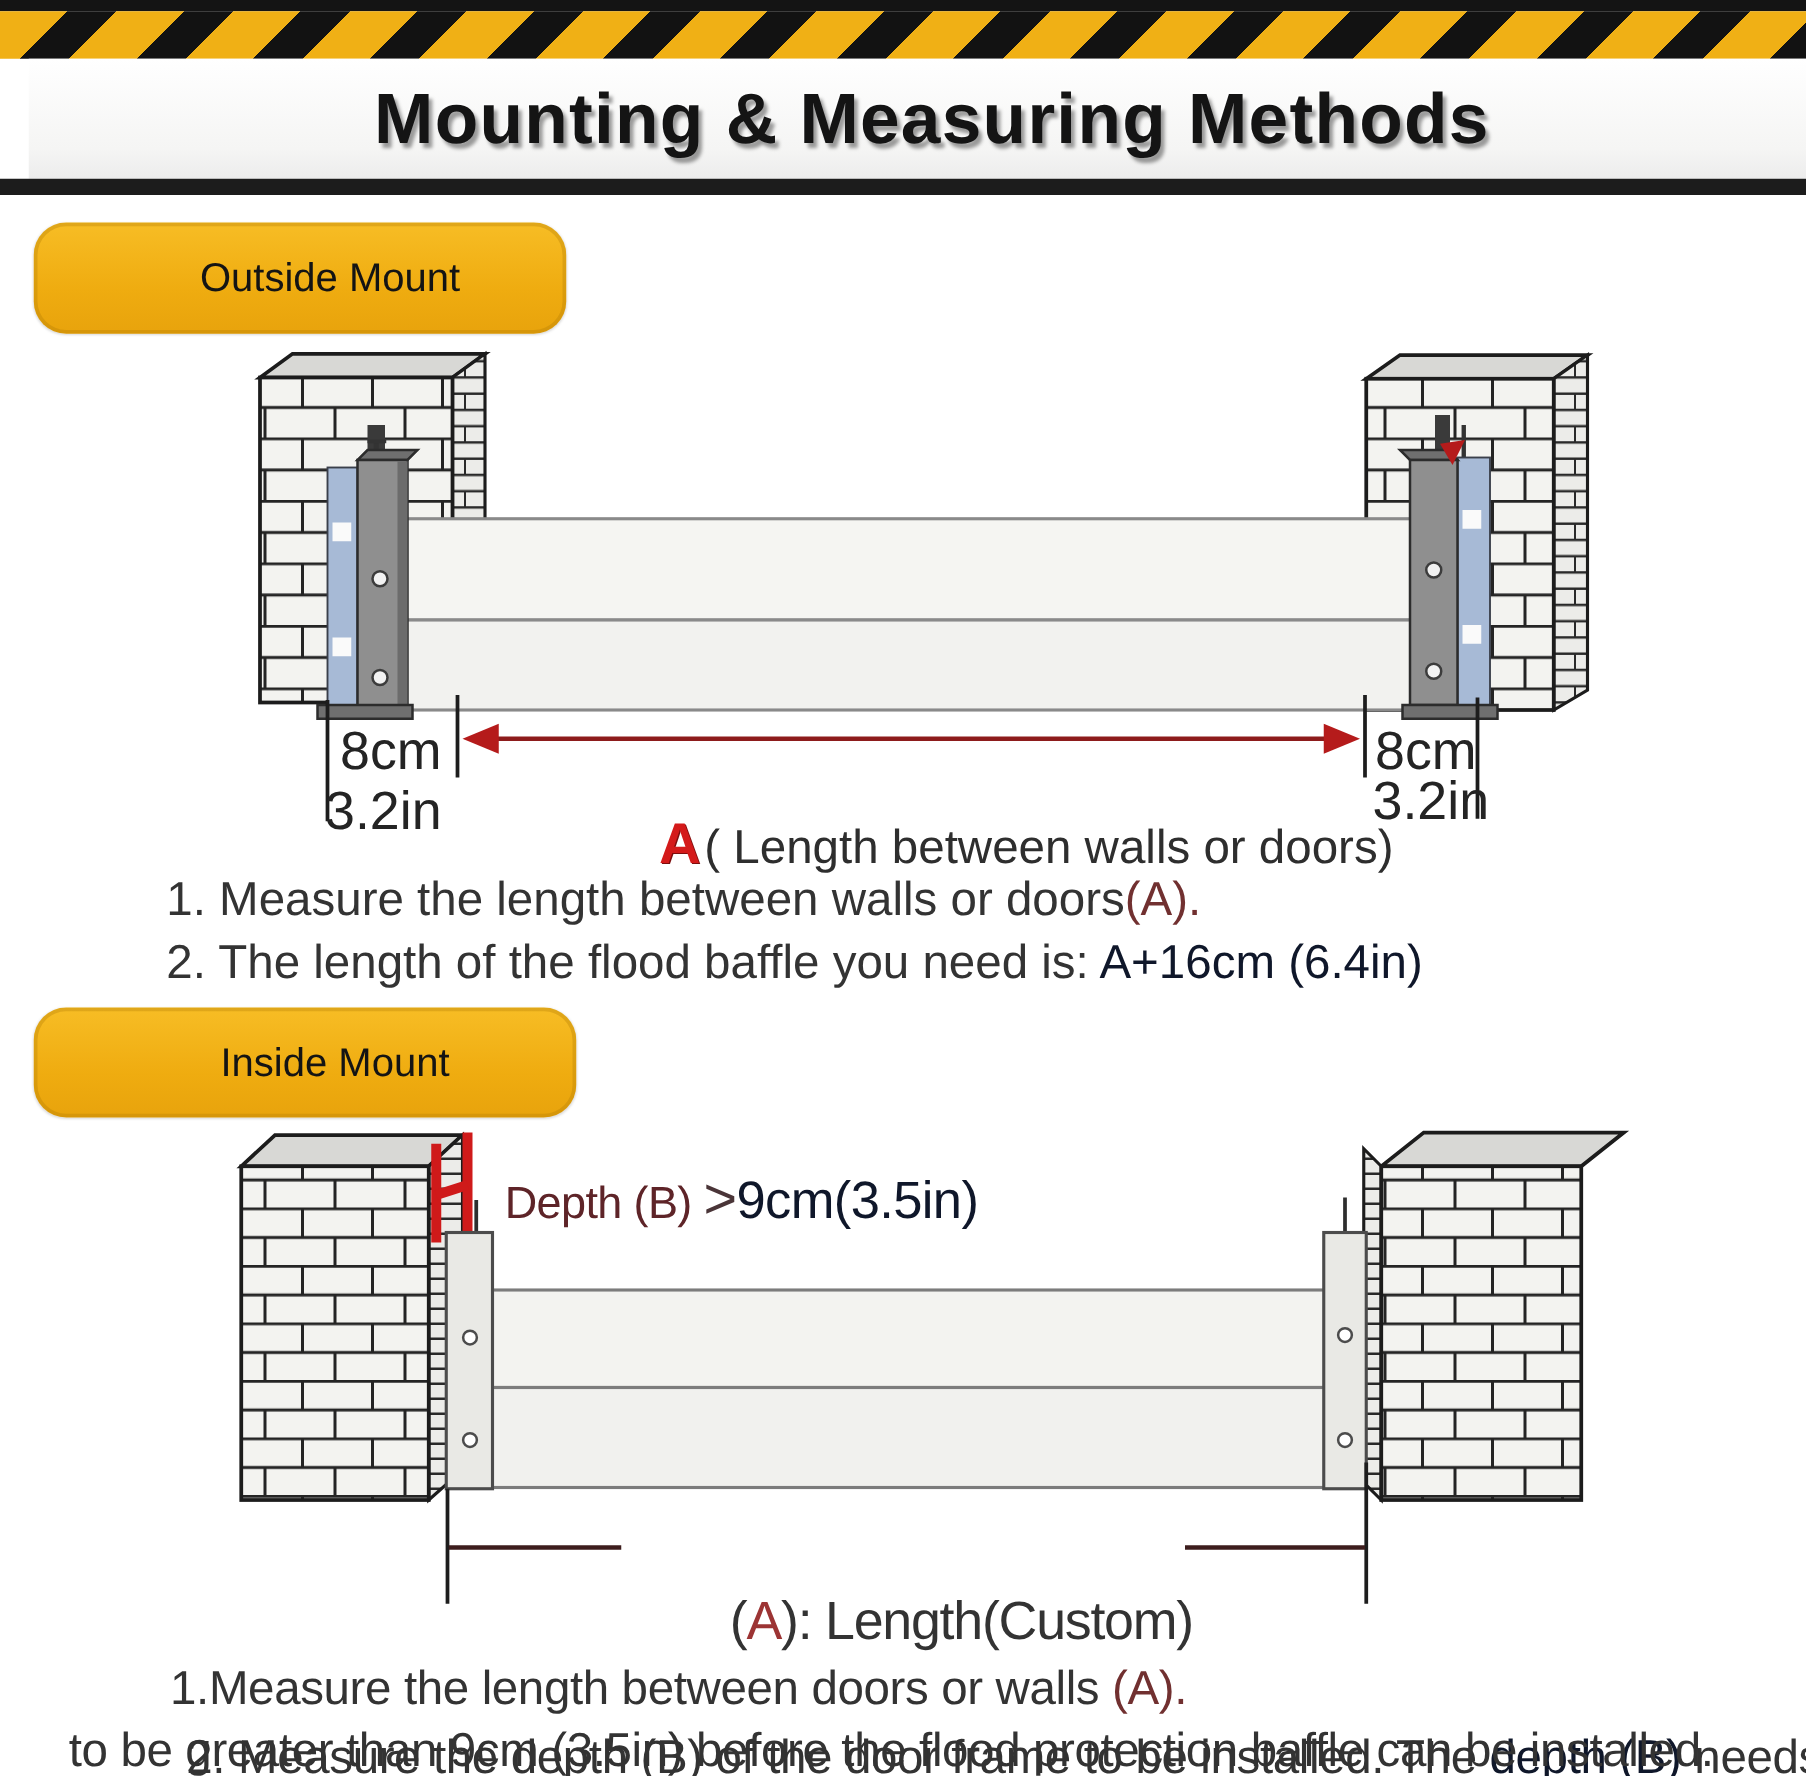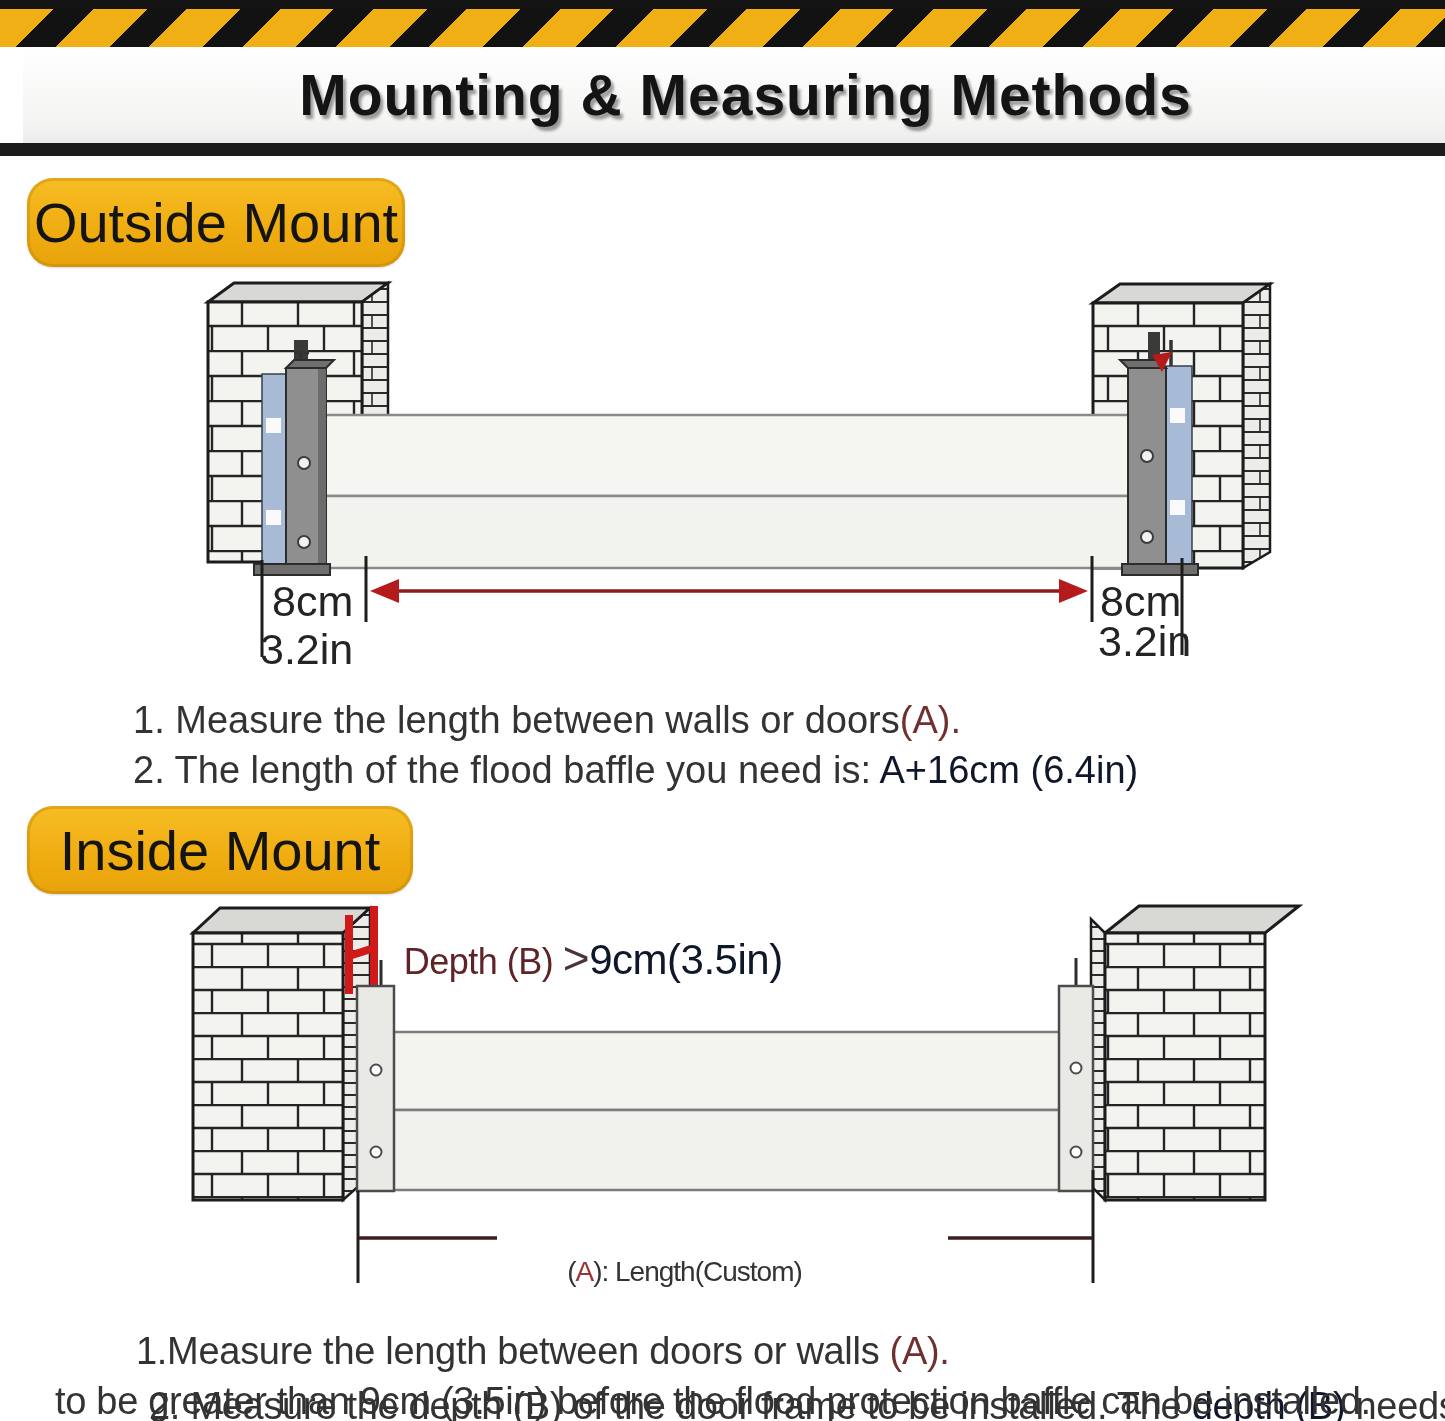--- a/index.html
+++ b/index.html
@@ -22,21 +22,21 @@
     margin:0; font-size:57px; font-weight:bold; letter-spacing:1px; color:#141414;
     text-shadow:3px 4px 3px rgba(0,0,0,0.38), -1px -1px 0 rgba(255,255,255,0.6);
   }
   .banner-black-bar { position:absolute; left:0; top:143px; width:1445px; height:13px; background:#1c1c1c; }
 
   
   .badge {
     position:absolute; display:flex; align-items:center; justify-content:center;
     background:linear-gradient(180deg,#f7bd25 0%,#efac10 60%,#e8a30c 100%);
     border-radius:26px; box-shadow:inset 0 0 0 3px rgba(180,125,5,0.35), 0 1px 2px rgba(0,0,0,0.15);
-    font-size:56px; color:#141414; white-space:pre;
+    font-size:32px; color:#141414; white-space:pre;padding-left:48px;
   }
   .badge-outside { left:27px; top:178px; width:378px; height:89px; }
   .badge-inside  { left:27px; top:806px; width:386px; height:88px; }
 
   
   .diagram { position:absolute; }
   .diagram-outside { left:180px; top:268px; width:1105px; height:420px; }
   .diagram-inside  { left:140px; top:900px; width:1220px; height:390px; }
 
   
@@ -62,21 +62,21 @@
   .in-step1  { left:95px;  top:1287px; }
   .in-step2a { left:108px; top:1342px; }
   .in-step2b { left:55px;  top:1380px; }
 
   
   .depth-label { position:absolute; left:388px; top:913px; white-space:pre; letter-spacing:-0.5px; }
   .depth-name { font-size:36px; color:#5e2428; }
   .depth-gt   { font-size:46px; color:#4a3538; }
   .depth-val  { font-size:42px; color:#0f172a; }
 
-  .length-label { position:absolute; left:540px; top:1224px; font-size:28px; color:#333; white-space:pre; letter-spacing:-1px;text-align:center; }
+  .length-label { position:absolute; left:540px; top:1224px; font-size:43px; color:#333; white-space:pre; letter-spacing:-1px;text-align:center; }
   .length-label .len-a { color:#9c3434; }
 </style>
 </head>
 <body>
 
 <div class="page">
 
   <header>
     <div class="banner-black-top"></div>
     <div class="banner-stripes"></div>
@@ -161,20 +161,23 @@
         <polygon points="1088,591 1059,579 1059,603" fill="#b51b1b"></polygon>
       </g>
     </g>
   </svg>
 
   <div class="meas m-l-cm">8cm</div>
   <div class="meas m-l-in">3.2in</div>
   <div class="meas m-r-cm">8cm</div>
   <div class="meas m-r-in">3.2in</div>
 
+  <div class="arrow-label">
+    <span class="red-a">A</span><span>( Length between walls or doors)</span>
+  </div>
 
   <div class="steps-outside">
     <div class="step-line"><span>1. Measure the length between walls or doors</span><span class="accent-soft">(A).</span></div>
     <div class="step-line"><span>2. The length of the flood baffle you need is: </span><span class="accent-red">A+16cm (6.4in)</span></div>
   </div>
 
   <div class="badge badge-inside">
     <span>Inside Mount</span>
   </div>
 

